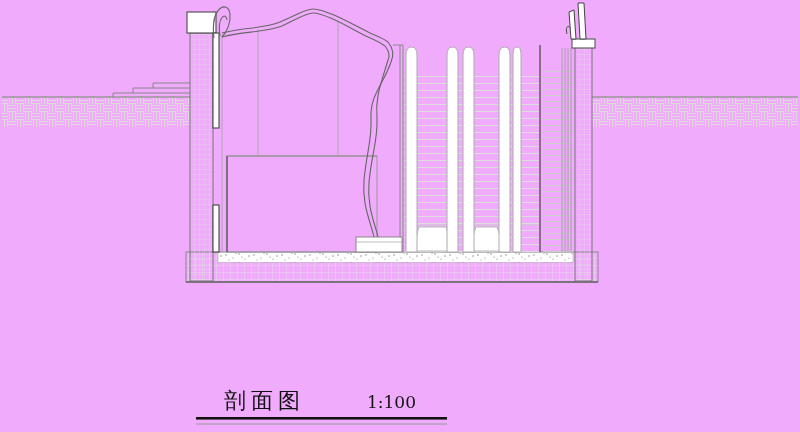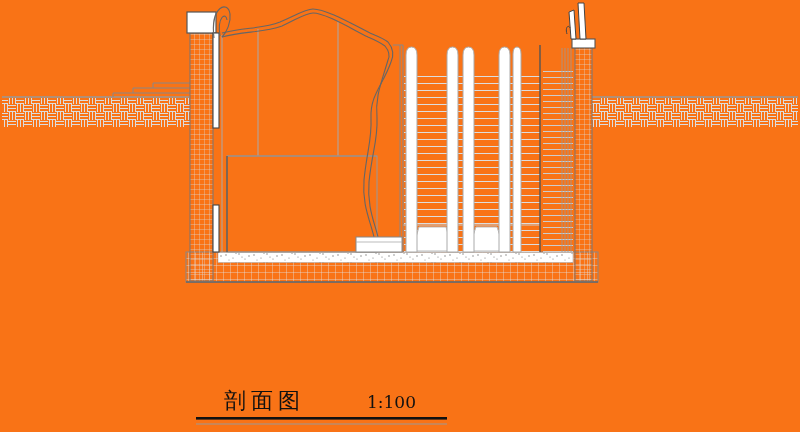--- a/index.html
+++ b/index.html
@@ -8,21 +8,21 @@
     width: 800px;
     height: 432px;
     background: #ffffff;
     overflow: hidden;
     font-family: "DejaVu Serif", "Liberation Serif", serif;
   }
   .canvas {
     position: relative;
     width: 800px;
     height: 432px;
-    background: #f97316;
+    background: #f0abfc;
   }
   svg { display: block; }
   text { user-select: none; }
   .title-text {
     font-size: 22px;
     letter-spacing: 5px;
     fill: #111111;
     font-family: "DejaVu Serif", "Liberation Serif", serif;
   }
   .scale-text {

